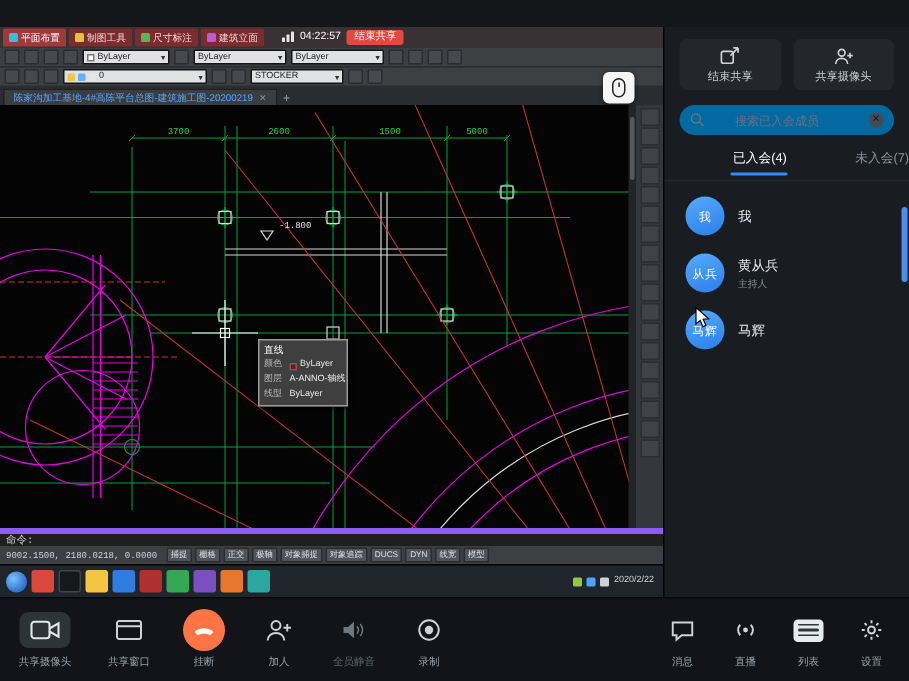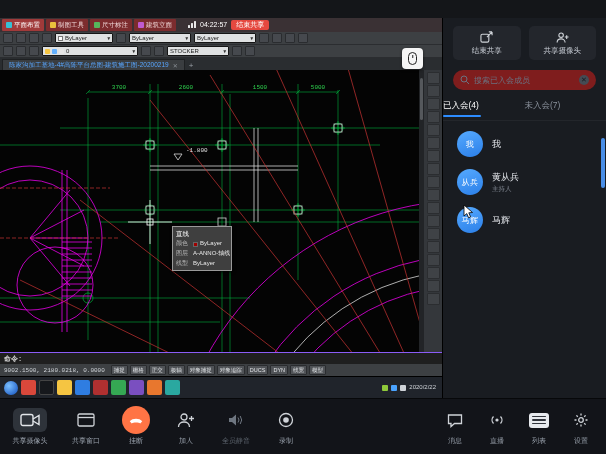--- a/index.html
+++ b/index.html
@@ -60,21 +60,21 @@
     border:1px solid #9a9a9a;box-shadow:1px 1px 3px #000;padding:2px 3px;color:#ddd;
     font-size:6px;line-height:1.6;z-index:4;}
   .tt-title{font-size:6.5px;color:#fff;}
   .tt-row{display:flex;align-items:center;gap:2px;}
   .tt-label{color:#b5b5b5;width:15px;flex:none;}
   .tt-swatch{width:5px;height:5px;background:#a00000;border:1px solid #666;flex:none;}
   .tt-val{color:#e8e8e8;white-space:nowrap;}
 
   
   .cmdline{position:absolute;left:0;top:334px;width:442px;height:12px;background:#1f1f1f;
-    color:#cfcfcf;font-family:"Liberation Mono",monospace;font-size:7px;display:flex;align-items:center;padding-left:4px;border-top:1px solid #8b5cf6;font-weight:bold;}
+    color:#cfcfcf;font-family:"Liberation Mono",monospace;font-size:7px;display:flex;align-items:center;padding-left:4px;border-top:4px solid #8b5cf6;}
   .statusbar{position:absolute;left:0;top:346px;width:442px;height:12px;background:#3d4043;
     display:flex;align-items:center;gap:2px;padding:0 4px;}
   .coords{color:#cfd3d8;font-size:6px;font-family:"Liberation Mono",monospace;margin-right:4px;white-space:nowrap;}
   .tog{background:#505357;border:1px solid #2a2c2f;border-radius:1px;color:#e0e3e6;
     font-size:5.5px;padding:0 2px;line-height:8px;white-space:nowrap;}
   .taskbar{position:absolute;left:0;top:358px;width:442px;height:22px;background:#20242b;
     border-top:1px solid #000;display:flex;align-items:center;gap:3px;padding:0 4px;}
   .start{width:14px;height:14px;border-radius:50%;flex:none;
     background:radial-gradient(circle at 35% 35%,#7cc0ff,#2f6fd0 70%);}
   .tb-ic{width:15px;height:15px;border-radius:2px;flex:none;}
@@ -85,28 +85,28 @@
   
   .mouse-ind{position:absolute;left:402px;top:30px;width:21px;height:21px;background:#f5f5f5;
     border-radius:4px;box-shadow:0 1px 3px rgba(0,0,0,.6);display:flex;align-items:center;justify-content:center;z-index:6;cursor:pointer;}
   .mouse-ind .m{width:9px;height:13px;border:1.5px solid #222;border-radius:5px;position:relative;}
   .mouse-ind .m::after{content:"";position:absolute;left:50%;top:2px;width:1.5px;height:3px;background:#222;transform:translateX(-50%);}
 
   
   .panel-actions{display:flex;gap:8px;margin:8px 10px 0 10px;}
   .pa-btn{flex:1;height:34px;background:#23262c;border-radius:5px;display:flex;flex-direction:column;
     align-items:center;justify-content:center;gap:2px;color:#c9ced6;font-size:7.5px;cursor:pointer;}
-  .searchbox{margin:10px 10px 0 10px;height:20px;background:#7f1d1d;border-radius:10px;
-    display:flex;align-items:center;gap:4px;padding:0 7px;}
+  .searchbox{margin:10px 10px 0 10px;height:20px;background:#0369a1;border-radius:10px;
+    display:flex;align-items:center;gap:20px;padding:0 7px;}
   .searchbox input{flex:1;background:transparent;border:none;outline:none;color:#bfc5cd;font-size:8px;min-width:0;}
   .searchbox input::placeholder{color:#6b7280;}
   .clear-ic{width:10px;height:10px;border-radius:50%;background:#454b54;color:#191c21;
     font-size:7px;line-height:10px;text-align:center;flex:none;cursor:pointer;}
   .ptabs{display:flex;margin-top:10px;border-bottom:1px solid #23262b;}
-  .ptab{flex:1;display:flex;flex-direction:column;align-items:flex-start;gap:3px;padding-bottom:3px;
+  .ptab{flex:1;display:flex;flex-direction:column;align-items:flex-end;gap:3px;padding-bottom:3px;
     color:#8a919c;font-size:8.5px;cursor:pointer;}
   .ptab .ul{width:38px;height:2px;border-radius:1px;background:transparent;}
   .ptab.active{color:#fff;}
   .ptab.active .ul{background:#2d8cff;}
   .plist{margin-top:4px;}
   .p-item{height:38px;display:flex;align-items:center;gap:9px;padding-left:14px;cursor:pointer;}
   .avatar{width:26px;height:26px;border-radius:50%;flex:none;
     background:linear-gradient(160deg,#56aaff,#2b7fe8);color:#fff;font-size:8px;
     display:flex;align-items:center;justify-content:center;letter-spacing:0.5px;}
   .p-name{color:#e4e7ec;font-size:9px;}

